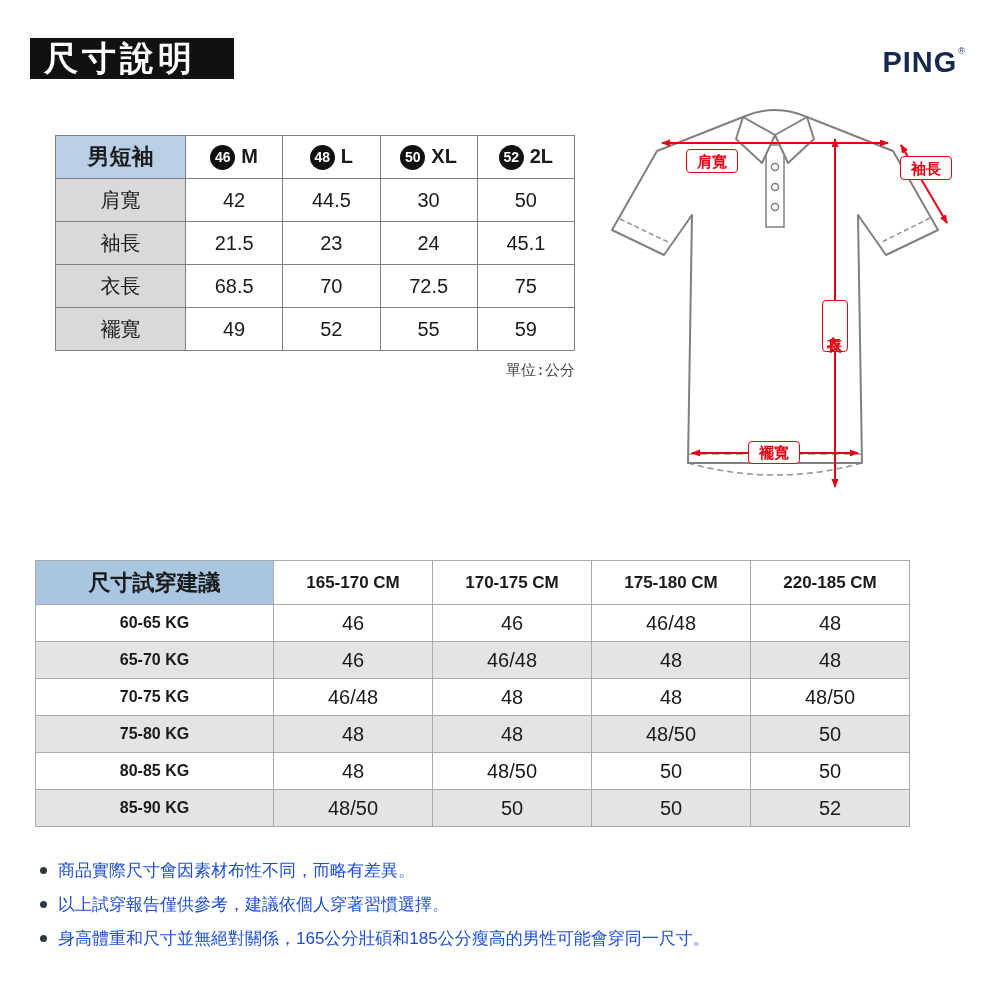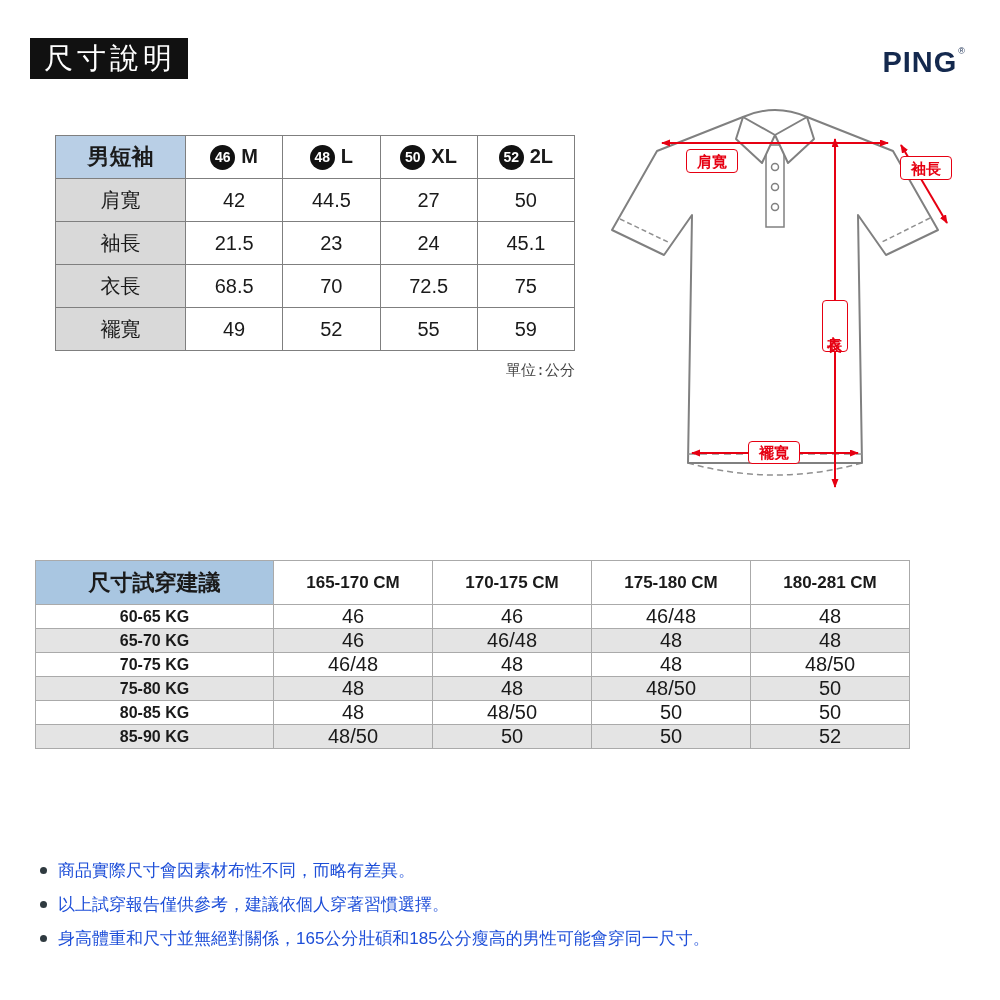--- a/index.html
+++ b/index.html
@@ -5,22 +5,22 @@
   * { margin:0; padding:0; box-sizing:border-box; }
   html,body { background:#fff; }
   body {
     width:1000px; height:1000px; position:relative; overflow:hidden;
     font-family:"Liberation Sans","DejaVu Sans",sans-serif; color:#1a1a1a;
   }
   .page { position:absolute; inset:0; background:#fff; }
 
   
   .title-box {
-    position:absolute; left:30px; top:38px; width:158px; height:41px;
-    background:#111; color:#fff; font-size:29px; font-weight:normal;
+    position:absolute; left:30px; top:38px; width:204px; height:41px;
+    background:#111; color:#fff; font-size:34px; font-weight:bold;
     letter-spacing:4px; display:flex; align-items:center; padding-left:14px;
   }
   .brand {
     position:absolute; right:34px; top:46px; font-size:29px; font-weight:bold;
     color:#14294e; letter-spacing:1px;
   }
   .brand .reg { font-size:9px; vertical-align:top; margin-left:1px; font-weight:normal; }
 
   
   table { border-collapse:collapse; position:absolute; table-layout:fixed; background:#fff; }
@@ -57,21 +57,21 @@
   .mlabel.length   { left:222px; top:205px; width:26px; height:52px; writing-mode:vertical-rl; letter-spacing:3px; }
   .mlabel.hem      { left:148px; top:346px; width:52px; height:23px; }
 
   .fit-table { left:35px; top:560px; width:875px; }
   .fit-table th, .fit-table td {
     border:1px solid #aaa; text-align:center; vertical-align:middle; color:#1a1a1a;
   }
   .fit-table thead tr { height:44px; }
   .fit-table thead th { font-size:17px; font-weight:bold; background:#fff; }
   .fit-table th.fit-title { background:#a9c6e1; font-size:22px; width:238px; }
-  .fit-table tbody tr { height:24px; }
+  .fit-table tbody tr { height:37px; }
   .fit-table tbody tr:nth-child(even) { background:#e4e4e4; }
   .fit-table tbody th { font-size:16px; font-weight:bold; background:transparent; }
   .fit-table tbody td { font-size:20px; }
 
   
   .notes { position:absolute; left:40px; top:860px; width:930px; }
   .note { display:flex; align-items:center; margin-bottom:13px; font-size:17px; color:#1d4ed8; line-height:21px; }
   .dot { width:7px; height:7px; border-radius:50%; background:#2f3a40; margin-right:11px; flex:0 0 auto; }
 </style>
 </head>
@@ -95,21 +95,21 @@
         <th class="sizecol"><span class="badge">48</span><span class="size-name">L</span></th>
         <th class="sizecol"><span class="badge">50</span><span class="size-name">XL</span></th>
         <th class="sizecol"><span class="badge">52</span><span class="size-name">2L</span></th>
       </tr>
     </thead>
     <tbody>
       <tr>
         <td class="rowlabel">肩寬</td>
         <td>42</td>
         <td>44.5</td>
-        <td>27</td>
+        <td>30</td>
         <td>50</td>
       </tr>
       <tr>
         <td class="rowlabel">袖長</td>
         <td>21.5</td>
         <td>23</td>
         <td>24</td>
         <td>45.1</td>
       </tr>
       <tr>
@@ -171,21 +171,21 @@
     <div class="mlabel hem">襬寬</div>
   </div>
 
   <table class="fit-table">
     <thead>
       <tr>
         <th class="fit-title">尺寸試穿建議</th>
         <th>165-170 CM</th>
         <th>170-175 CM</th>
         <th>175-180 CM</th>
-        <th>180-281 CM</th>
+        <th>220-185 CM</th>
       </tr>
     </thead>
     <tbody>
       <tr>
         <th>60-65 KG</th>
         <td>46</td>
         <td>46</td>
         <td>46/48</td>
         <td>48</td>
       </tr>

